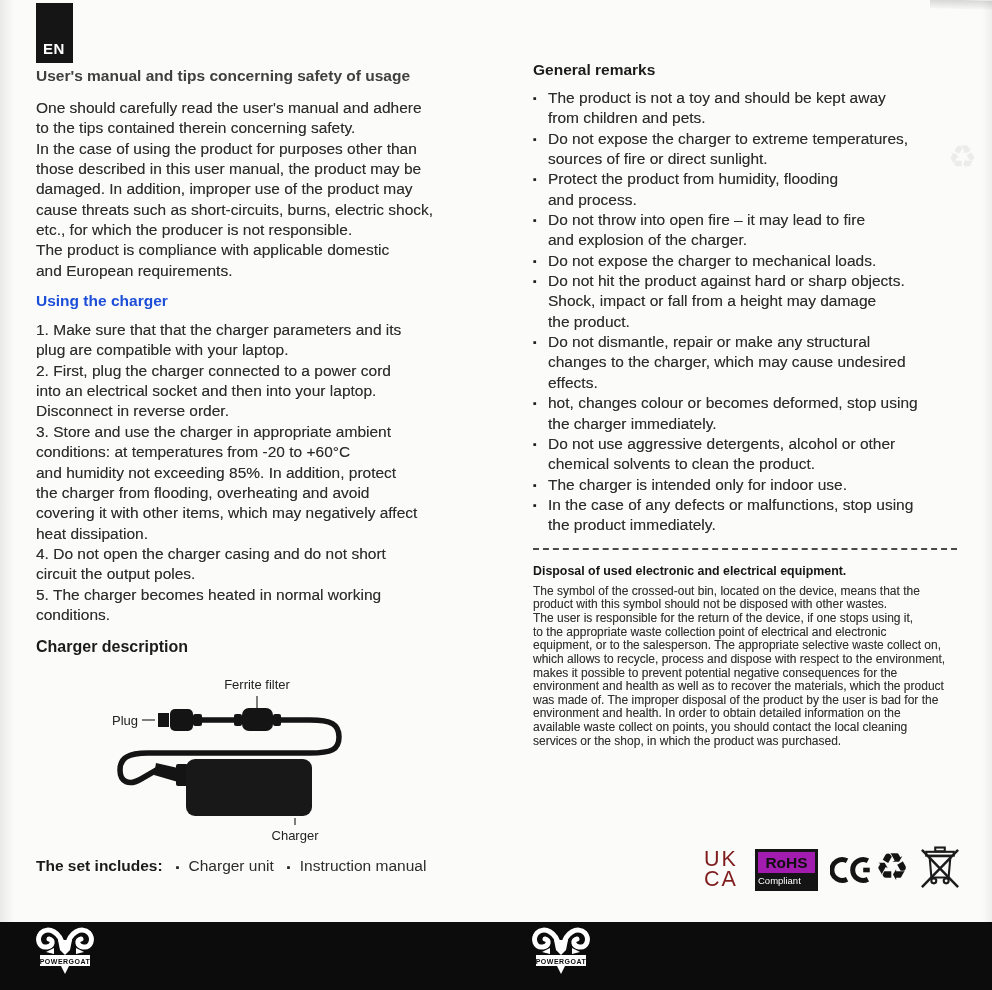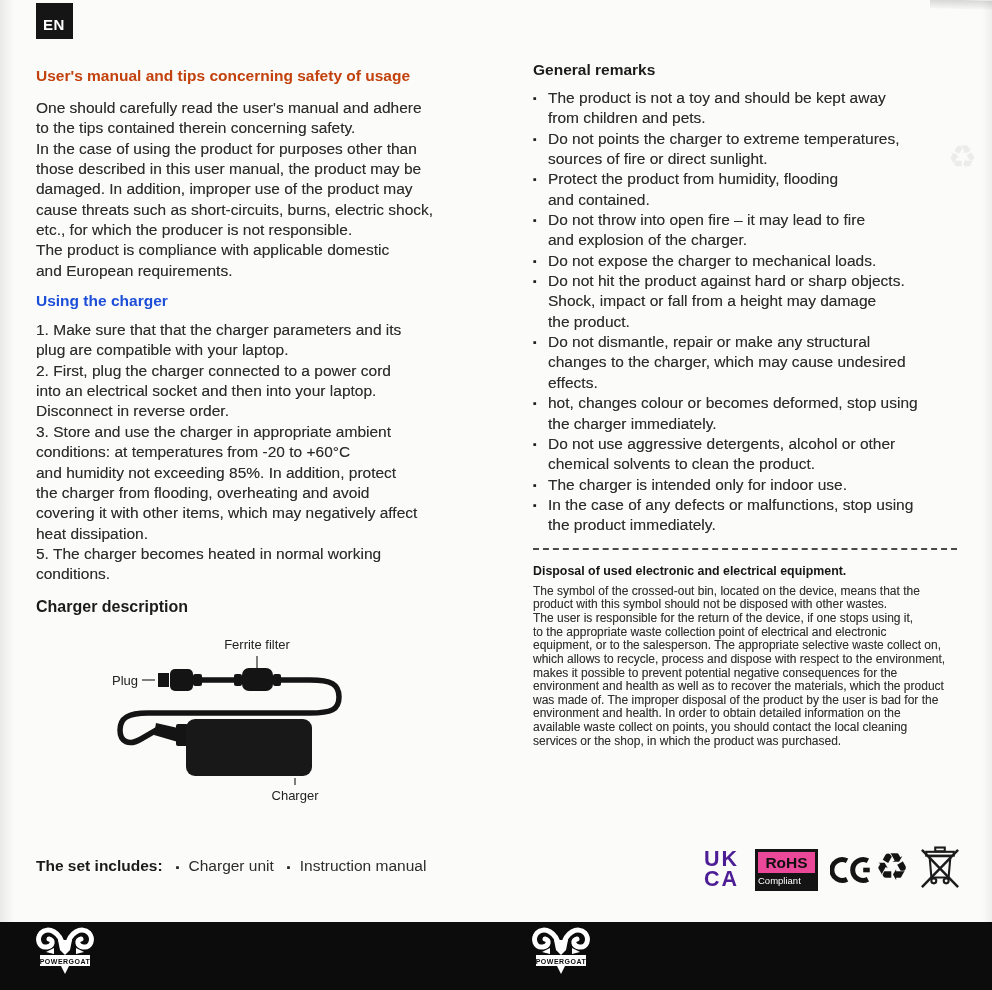--- a/index.html
+++ b/index.html
@@ -5,29 +5,29 @@
   html,body{margin:0;padding:0;}
   body{font-family:"Liberation Sans", sans-serif; background:#e8e8e6;}
   #page{position:relative;width:992px;height:990px;background:#fbfbfa;overflow:hidden;
         color:#2b2b2b;}
   #page::before{content:"";position:absolute;left:0;top:0;bottom:0;width:14px;
         background:linear-gradient(90deg,rgba(0,0,0,0.07),rgba(0,0,0,0));pointer-events:none;}
   #page::after{content:"";position:absolute;right:0;top:0;bottom:0;width:10px;
         background:linear-gradient(270deg,rgba(0,0,0,0.05),rgba(0,0,0,0));pointer-events:none;}
 
   
-  .badge{position:absolute;left:36px;top:3px;width:37px;height:36px;background:#151515;
+  .badge{position:absolute;left:36px;top:3px;width:37px;height:60px;background:#151515;
         color:#fff;font-weight:700;font-size:15px;display:flex;align-items:flex-end;
         padding:0 0 6px 7px;box-sizing:border-box;letter-spacing:.5px;}
 
   
   .col-left{position:absolute;left:36px;top:66px;width:436px;}
   .col-right{position:absolute;left:533px;top:40px;width:428px;margin-top:20px;}
 
-  .h1{font-weight:700;font-size:15.5px;color:#c2410c;line-height:20px;margin:0 0 12px;white-space:nowrap;}
+  .h1{font-weight:700;font-size:15.5px;color:#404040;line-height:20px;margin:0 0 12px;white-space:nowrap;}
   .h2{font-weight:700;font-size:15.5px;color:#1d4ed8;line-height:20px;margin:10px 0 9px;white-space:nowrap;}
   .h2b{font-weight:700;font-size:16px;color:#1b1b1b;line-height:20px;margin:12px 0 0;white-space:nowrap;}
   .line{font-size:15.5px;line-height:20.35px;white-space:nowrap;color:#2d2d2d;
         text-shadow:0 0 .4px rgba(40,40,40,.45);}
 
   
   .gh{font-weight:700;font-size:15.5px;color:#1b1b1b;line-height:20px;margin:0 0 8px;white-space:nowrap;}
   .bullet{display:flex;}
   .marker{flex:none;width:15px;font-size:11px;line-height:20.35px;color:#1d1d1d;}
   .blines{flex:1;min-width:0;}
@@ -44,24 +44,24 @@
   .dia-thin{stroke:#3a3a3a;stroke-width:1.3;}
   .cable{stroke:#141414;stroke-width:5.5;fill:none;stroke-linecap:round;}
 
   
   .set{position:absolute;left:36px;top:857px;font-size:15.5px;white-space:nowrap;color:#2d2d2d;}
   .set b{color:#1b1b1b;}
   .si-item{margin-left:13px;}
   .si-sq{font-size:11px;margin-right:9px;color:#1d1d1d;}
 
   
-  .ukca{position:absolute;left:704px;top:850px;font-weight:700;font-size:21.5px;
-        line-height:19.5px;letter-spacing:2px;color:#4c1d95;}
+  .ukca{position:absolute;left:704px;top:850px;font-weight:400;font-size:21.5px;
+        line-height:19.5px;letter-spacing:2px;color:#7f1d1d;}
   .rohs{position:absolute;left:755px;top:849px;width:63px;height:42px;border:3px solid #141414;
-        box-sizing:border-box;background:#ec4899;}
+        box-sizing:border-box;background:#a21caf;}
   .rohs-title{font-weight:700;font-size:15.5px;text-align:center;line-height:21px;color:#101010;}
   .rohs-sub{background:#141414;color:#fff;font-size:9.5px;text-align:left;line-height:15px;height:15px;}
   .ce{position:absolute;left:830px;top:853px;}
   .recycle{position:absolute;left:875px;top:845px;font-size:38px;line-height:44px;color:#141414;}
   .weee{position:absolute;left:920px;top:845px;}
 
   
   .smudge{position:absolute;left:930px;top:0;width:62px;height:9px;opacity:.55;
         background:linear-gradient(180deg,#b9b9b9,#f2f2f0);transform:rotate(1.2deg);}
   .ghost-recycle{position:absolute;left:948px;top:138px;font-size:32px;color:#ececea;}
@@ -105,20 +105,22 @@
         <div class="line">plug are compatible with your laptop.</div>
         <div class="line">2. First, plug the charger connected to a power cord</div>
         <div class="line">into an electrical socket and then into your laptop.</div>
         <div class="line">Disconnect in reverse order.</div>
         <div class="line">3. Store and use the charger in appropriate ambient</div>
         <div class="line">conditions: at temperatures from -20 to +60°C</div>
         <div class="line">and humidity not exceeding 85%. In addition, protect</div>
         <div class="line">the charger from flooding, overheating and avoid</div>
         <div class="line">covering it with other items, which may negatively affect</div>
         <div class="line">heat dissipation.</div>
+        <div class="line">4. Do not open the charger casing and do not short</div>
+        <div class="line">circuit the output poles.</div>
         <div class="line">5. The charger becomes heated in normal working</div>
         <div class="line">conditions.</div>
       </div>
 
     <div class="h2b">Charger description</div>
 
     <div class="diagram">
       <svg class="diagram-svg" width="282" height="182" viewBox="0 0 282 182">
         <text x="159" y="24" text-anchor="middle" class="dia-label">Ferrite filter</text>
         <line x1="159" y1="31" x2="159" y2="43" class="dia-thin"></line>
@@ -159,31 +161,31 @@
 
           <div class="line">The product is not a toy and should be kept away</div>
             <div class="line">from children and pets.</div>
           </div>
         </div>
 
         <div class="bullet">
           <span class="marker">▪</span>
           <div class="blines">
 
-          <div class="line">Do not points the charger to extreme temperatures,</div>
+          <div class="line">Do not expose the charger to extreme temperatures,</div>
             <div class="line">sources of fire or direct sunlight.</div>
           </div>
         </div>
 
         <div class="bullet">
           <span class="marker">▪</span>
           <div class="blines">
 
           <div class="line">Protect the product from humidity, flooding</div>
-            <div class="line">and contained.</div>
+            <div class="line">and process.</div>
           </div>
         </div>
 
         <div class="bullet">
           <span class="marker">▪</span>
           <div class="blines">
 
           <div class="line">Do not throw into open fire – it may lead to fire</div>
             <div class="line">and explosion of the charger.</div>
           </div>

